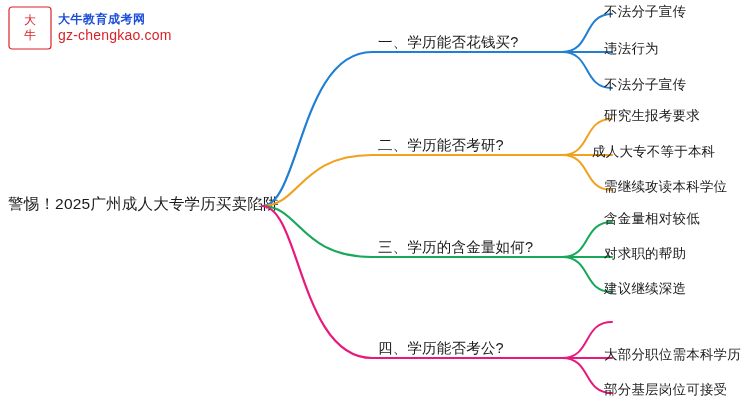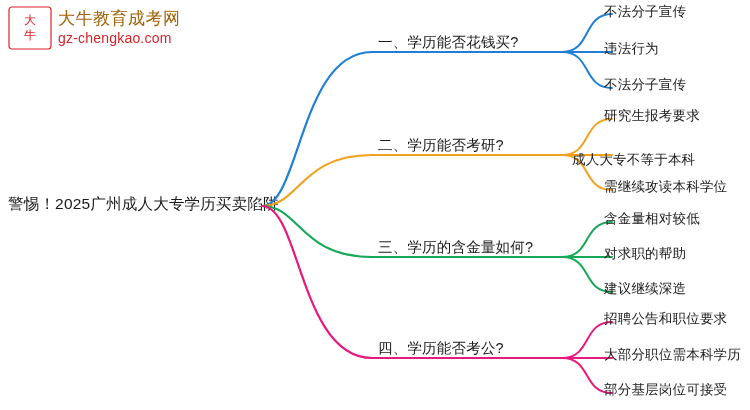--- a/index.html
+++ b/index.html
@@ -34,23 +34,23 @@
     height: 44px;
     flex: none;
   }
   .logo-text-wrap {
     display: flex;
     flex-direction: column;
     justify-content: center;
     line-height: 1.05;
   }
   .logo-title {
-    font-size: 17px;
-    font-weight: normal;
-    color: #a16207;
+    font-size: 12px;
+    font-weight: bold;
+    color: #1d4ed8;
     letter-spacing: 0.5px;
     white-space: nowrap;
   }
   .logo-sub {
     font-size: 14px;
     color: #d8232a;
     letter-spacing: 0.2px;
     margin-top: 3px;
     white-space: nowrap;
     font-family: "Liberation Sans", "DejaVu Sans", sans-serif;
@@ -152,26 +152,25 @@
     </g>
   </svg>
 
   <div class="branch-label" style="left:378px; top:33px;">一、学历能否花钱买?</div>
   <div class="leaf-label" style="left:604px; top:3px;">不法分子宣传</div>
   <div class="leaf-label" style="left:604px; top:40px;">违法行为</div>
   <div class="leaf-label" style="left:604px; top:76px;">不法分子宣传</div>
 
   <div class="branch-label" style="left:378px; top:136px;text-align:right;">二、学历能否考研?</div>
   <div class="leaf-label" style="left:604px; top:107px;">研究生报考要求</div>
-  <div class="leaf-label" style="left:572px; top:143px;margin-top:8px;">成人大专不等于本科</div>
+  <div class="leaf-label" style="left:592px; top:143px;">成人大专不等于本科</div>
   <div class="leaf-label" style="left:604px; top:178px;">需继续攻读本科学位</div>
 
   <div class="branch-label" style="left:378px; top:238px;">三、学历的含金量如何?</div>
   <div class="leaf-label" style="left:604px; top:210px;">含金量相对较低</div>
   <div class="leaf-label" style="left:604px; top:245px;">对求职的帮助</div>
   <div class="leaf-label" style="left:604px; top:280px;">建议继续深造</div>
 
   <div class="branch-label" style="left:378px; top:339px;">四、学历能否考公?</div>
-  <div class="leaf-label" style="left:604px; top:310px;">招聘公告和职位要求</div>
   <div class="leaf-label" style="left:604px; top:346px;">大部分职位需本科学历</div>
   <div class="leaf-label" style="left:604px; top:381px;font-family:Liberation Serif, serif;">部分基层岗位可接受</div>
 
 </div>
 
 </body></html>

